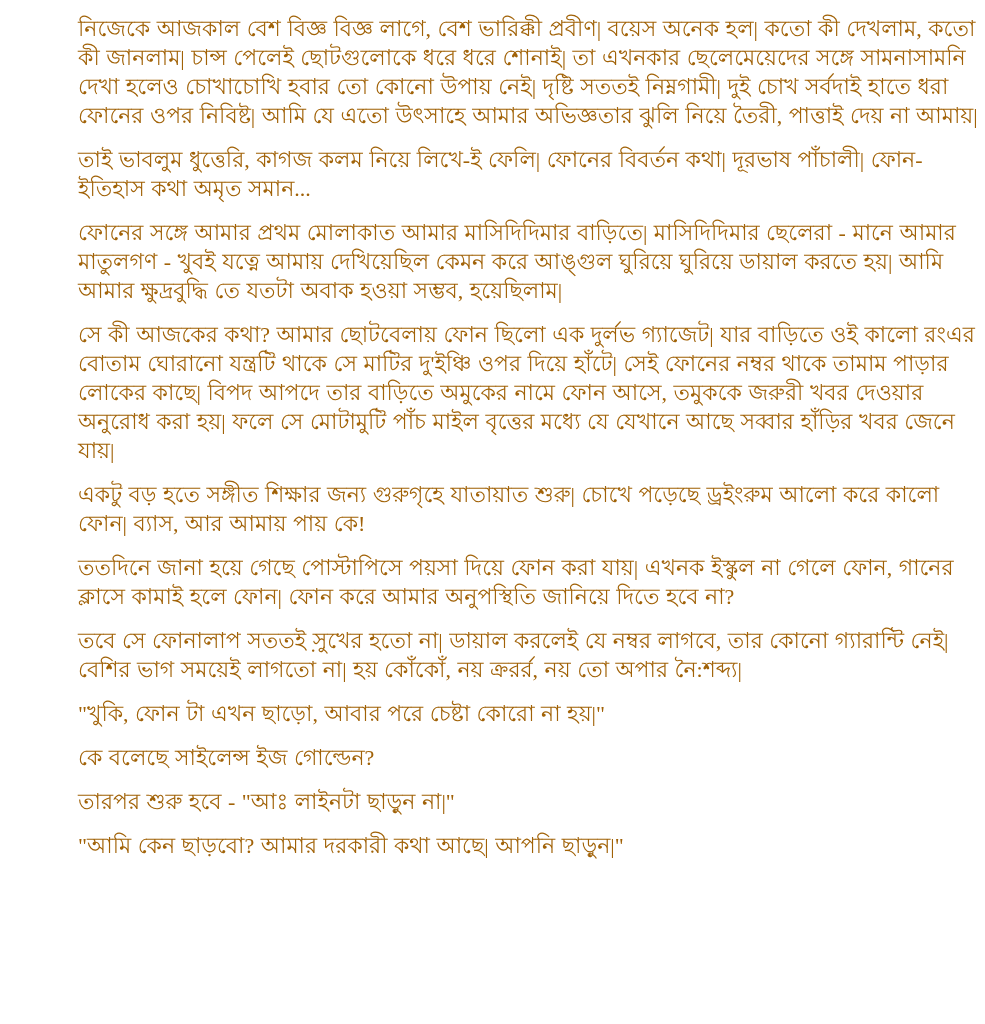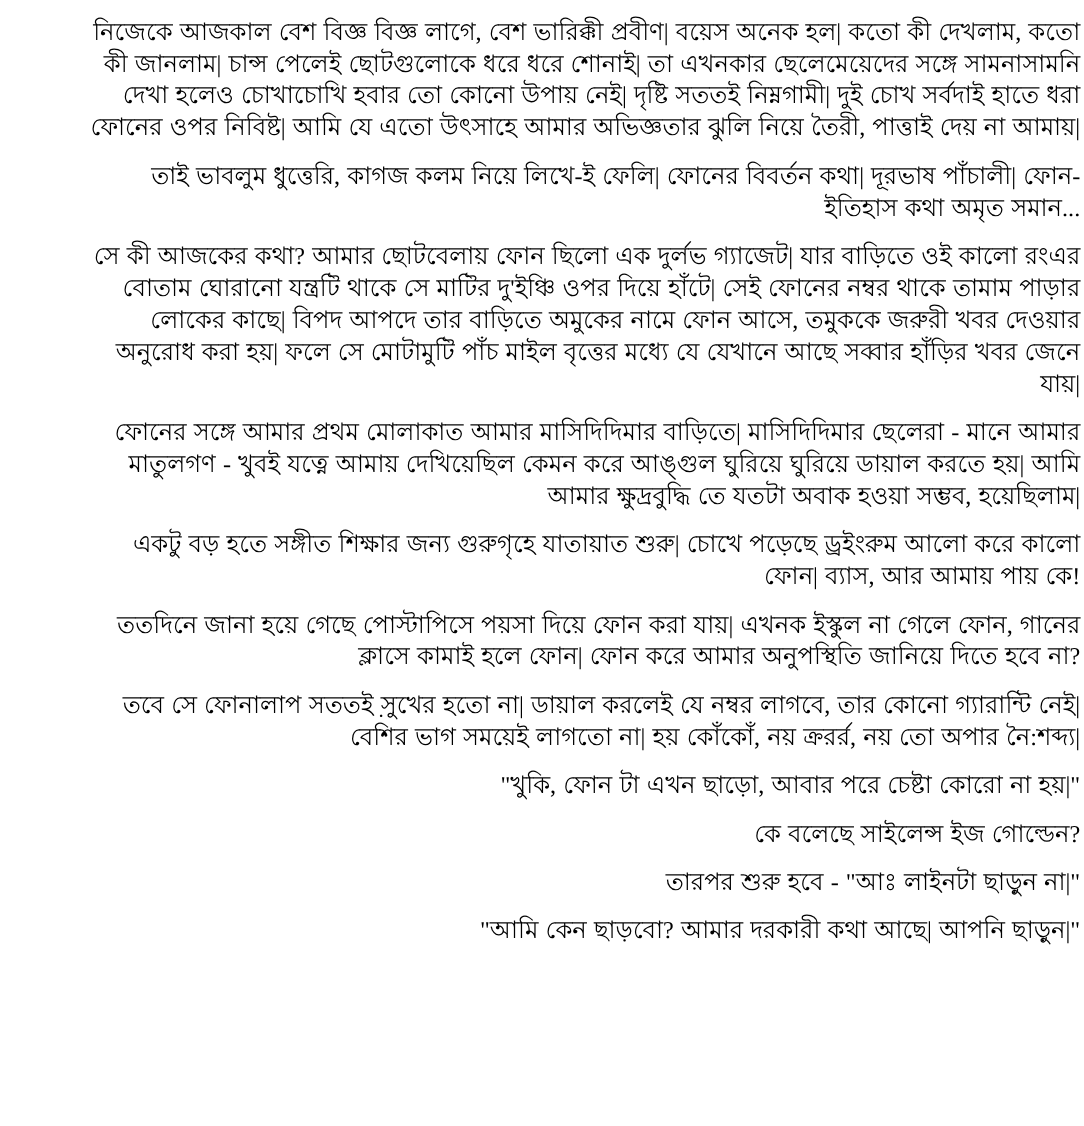--- a/index.html
+++ b/index.html
@@ -18,34 +18,34 @@
     width: 985px;
     height: 1024px;
     padding: 14px 3px 20px 78px;
     background: #ffffff;
     color: #000000;
   }
   .doc-body p {
     margin: 0 0 15px 0;
     font-size: 22px;
     line-height: 29px;
-    color: #000000;
-    text-align: right;
+    color: #a16207;
+    text-align: left;
     word-spacing: 1px;
   }
 </style>
 </head>
 <body>
 
 <div class="page">
   <div class="doc-body">
       <p>নিজেকে আজকাল বেশ বিজ্ঞ বিজ্ঞ লাগে, বেশ ভারিক্কী প্রবীণ| বয়েস অনেক হল| কতো কী দেখলাম, কতো কী জানলাম| চান্স পেলেই ছোটগুলোকে ধরে ধরে শোনাই| তা এখনকার ছেলেমেয়েদের সঙ্গে সামনাসামনি দেখা হলেও চোখাচোখি হবার তো কোনো উপায় নেই| দৃষ্টি সততই নিম্নগামী| দুই চোখ সর্বদাই হাতে ধরা ফোনের ওপর নিবিষ্ট| আমি যে এতো উৎসাহে আমার অভিজ্ঞতার ঝুলি নিয়ে তৈরী, পাত্তাই দেয় না আমায়|</p>
       <p>তাই ভাবলুম ধুত্তেরি, কাগজ কলম নিয়ে লিখে-ই ফেলি| ফোনের বিবর্তন কথা| দূরভাষ পাঁচালী| ফোন-ইতিহাস কথা অমৃত সমান...</p>
+      <p>ফোনের সঙ্গে আমার প্রথম মোলাকাত আমার মাসিদিদিমার বাড়িতে| মাসিদিদিমার ছেলেরা - মানে আমার মাতুলগণ - খুবই যত্নে আমায় দেখিয়েছিল কেমন করে আঙ্গুল ঘুরিয়ে ঘুরিয়ে ডায়াল করতে হয়| আমি আমার ক্ষুদ্রবুদ্ধি তে যতটা অবাক হওয়া সম্ভব, হয়েছিলাম|</p>
       <p>সে কী আজকের কথা? আমার ছোটবেলায় ফোন ছিলো এক দুর্লভ গ্যাজেট| যার বাড়িতে ওই কালো রংএর বোতাম ঘোরানো যন্ত্রটি থাকে সে মাটির দু'ইঞ্চি ওপর দিয়ে হাঁটে| সেই ফোনের নম্বর থাকে তামাম পাড়ার লোকের কাছে| বিপদ আপদে তার বাড়িতে অমুকের নামে ফোন আসে, তমুককে জরুরী খবর দেওয়ার অনুরোধ করা হয়| ফলে সে মোটামুটি পাঁচ মাইল বৃত্তের মধ্যে যে যেখানে আছে সব্বার হাঁড়ির খবর জেনে যায়|</p>
-      <p>ফোনের সঙ্গে আমার প্রথম মোলাকাত আমার মাসিদিদিমার বাড়িতে| মাসিদিদিমার ছেলেরা - মানে আমার মাতুলগণ - খুবই যত্নে আমায় দেখিয়েছিল কেমন করে আঙ্গুল ঘুরিয়ে ঘুরিয়ে ডায়াল করতে হয়| আমি আমার ক্ষুদ্রবুদ্ধি তে যতটা অবাক হওয়া সম্ভব, হয়েছিলাম|</p>
       <p>একটু বড় হতে সঙ্গীত শিক্ষার জন্য গুরুগৃহে যাতায়াত শুরু| চোখে পড়েছে ড্রইংরুম আলো করে কালো ফোন| ব্যাস, আর আমায় পায় কে!</p>
       <p>ততদিনে জানা হয়ে গেছে পোস্টাপিসে পয়সা দিয়ে ফোন করা যায়| এখনক ইস্কুল না গেলে ফোন, গানের ক্লাসে কামাই হলে ফোন| ফোন করে আমার অনুপস্থিতি জানিয়ে দিতে হবে না?</p>
       <p>তবে সে ফোনালাপ সততই় সুখের হতো না| ডায়াল করলেই যে নম্বর লাগবে, তার কোনো গ্যারান্টি নেই| বেশির ভাগ সময়েই লাগতো না| হয় কোঁকোঁ, নয় ক্ররর্র, নয় তো অপার নৈ:শব্দ্য|</p>
       <p>"খুকি, ফোন টা এখন ছাড়ো, আবার পরে চেষ্টা কোরো না হয়|"</p>
       <p>কে বলেছে সাইলেন্স ইজ গোল্ডেন?</p>
       <p>তারপর শুরু হবে - "আঃ লাইনটা ছাড়ুন না|"</p>
       <p>"আমি কেন ছাড়বো? আমার দরকারী কথা আছে| আপনি ছাড়ুন|"</p>
     </div>
 </div>
 

